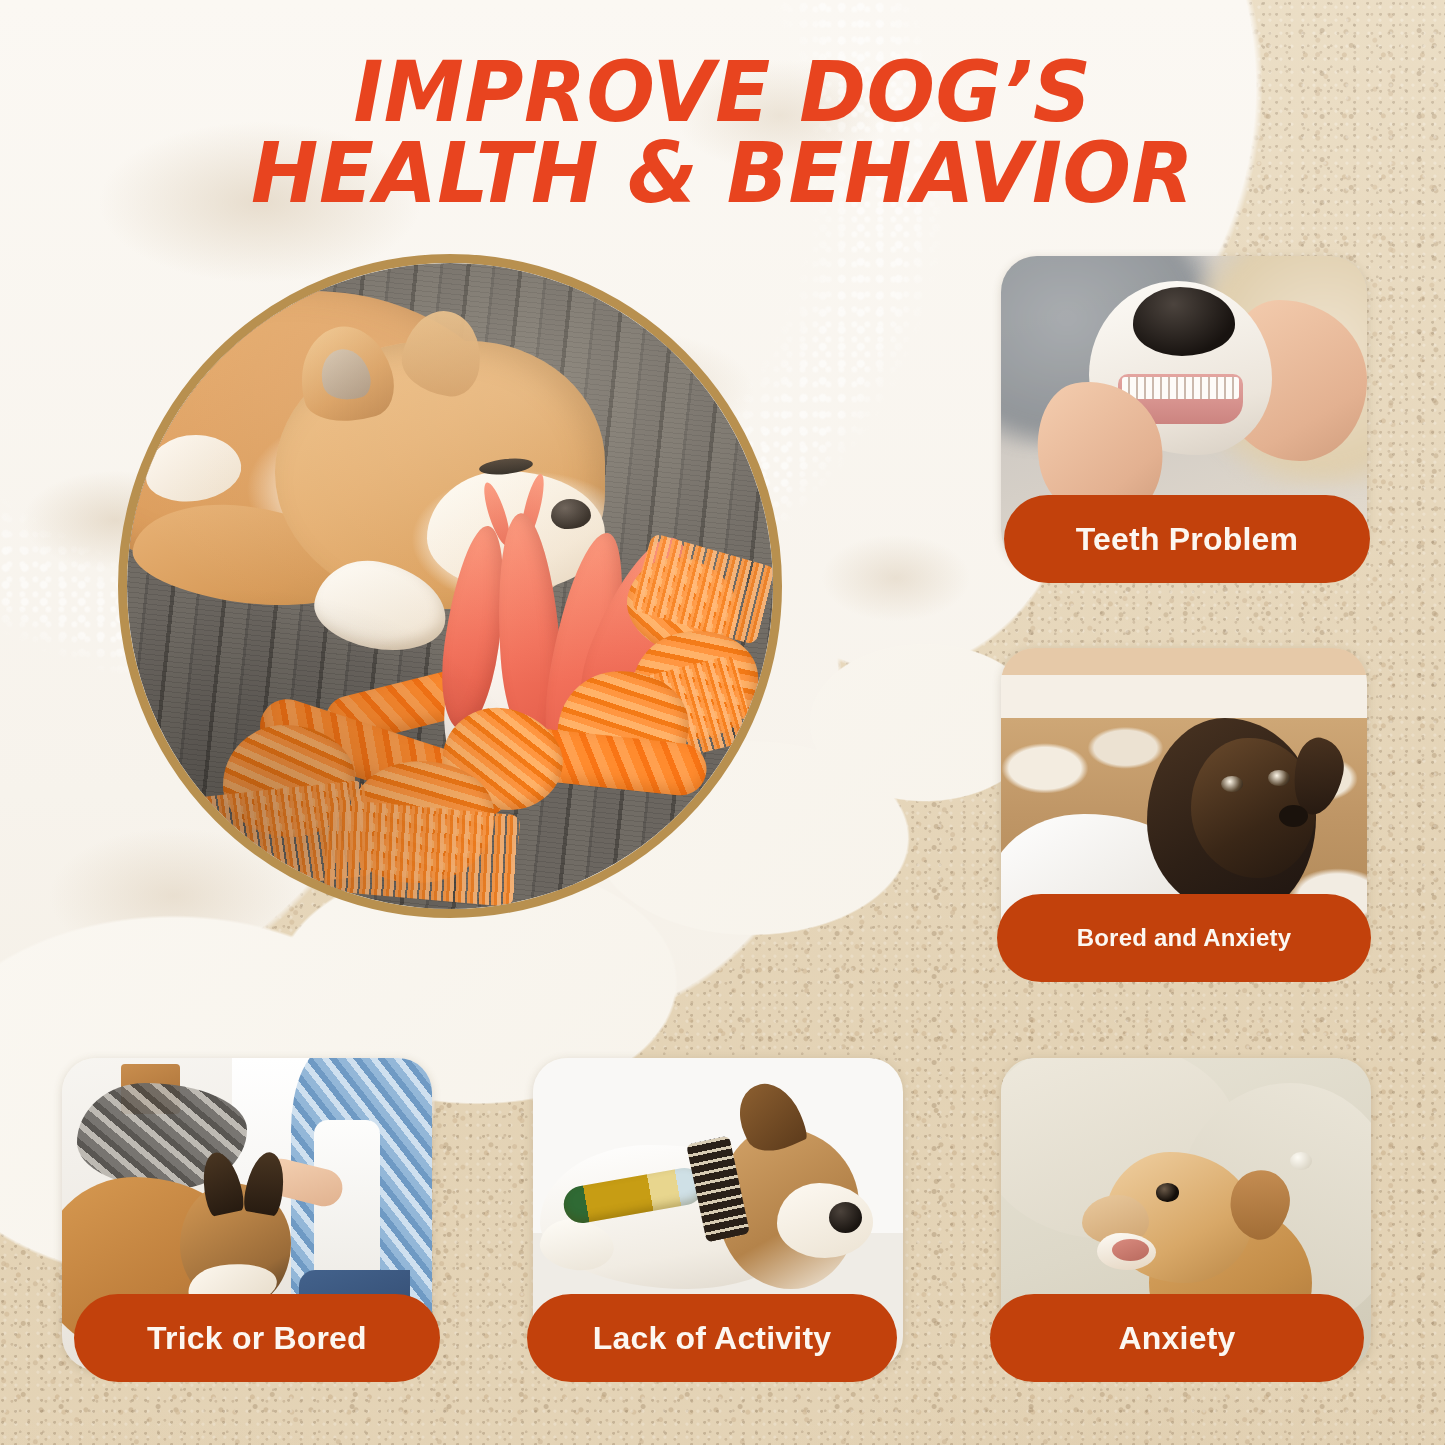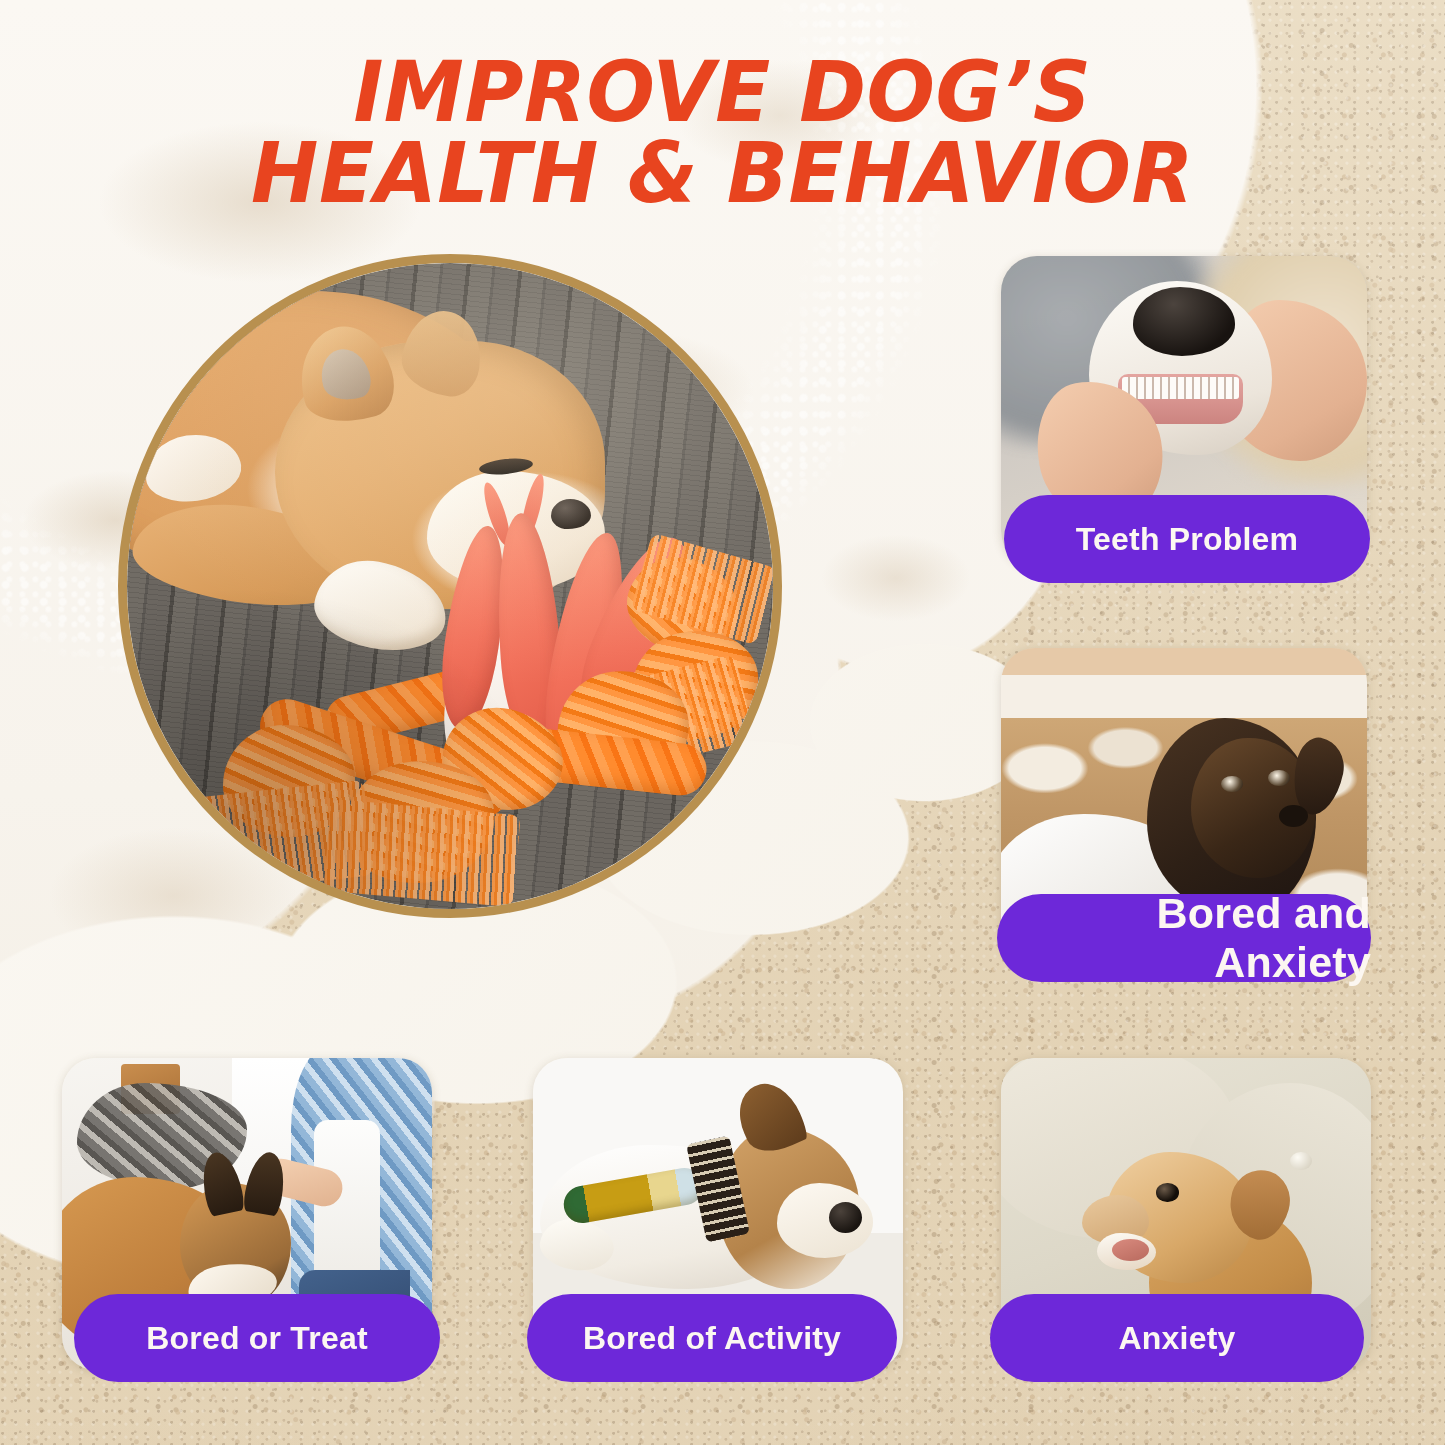--- a/index.html
+++ b/index.html
@@ -278,35 +278,35 @@
 
   
   .card{position:absolute;z-index:12;}
   .photo{
     position:absolute;inset:0;border-radius:34px;overflow:hidden;
     box-shadow:0 2px 10px rgba(90,70,40,.18);
   }
   .pill{
     position:absolute;display:flex;align-items:center;justify-content:center;
     border-radius:999px;
-    background:#6d28d9;
+    background:#c2410c;
     color:#fcf7f1;
     font-weight:700;
     letter-spacing:.2px;
     z-index:15;
-    text-align:right;
+    text-align:left;
   }
 
   
   #card-teeth{left:1001px;top:256px;width:366px;height:311px;}
   #card-teeth .photo{border-radius:36px;}
   #pill-teeth{left:1004px;top:495px;width:366px;height:88px;font-size:32px;}
 
   #card-bored{left:1001px;top:648px;width:366px;height:320px;}
-  #pill-bored{left:997px;top:894px;width:374px;height:88px;font-size:43px;}
+  #pill-bored{left:997px;top:894px;width:374px;height:88px;font-size:24px;}
 
   #card-trick{left:62px;top:1058px;width:370px;height:312px;}
   #pill-trick{left:74px;top:1294px;width:366px;height:88px;font-size:32px;}
 
   #card-lack{left:533px;top:1058px;width:370px;height:312px;}
   #pill-lack{left:527px;top:1294px;width:370px;height:88px;font-size:32px;}
 
   #card-bark{left:1001px;top:1058px;width:370px;height:312px;}
   #pill-bark{left:990px;top:1294px;width:374px;height:88px;font-size:32px;}
 
@@ -565,38 +565,38 @@
       <div class="tr-jeans"></div>
       <div class="tr-arm"></div>
       <div class="tr-dog"></div>
       <div class="tr-dog-head"></div>
       <div class="tr-ear tr-ear1"></div>
       <div class="tr-ear tr-ear2"></div>
       <div class="tr-paw"></div>
     </div>
   </div>
   <div class="pill" id="pill-trick">
-    <span>Bored or Treat</span>
+    <span>Trick or Bored</span>
   </div>
 
   <div class="card" id="card-lack">
     <div class="photo">
       <div class="la-bg"></div>
       <div class="la-dog"></div>
       <div class="la-paw"></div>
       <div class="la-bottle"></div>
       <div class="la-head"></div>
       <div class="la-ear"></div>
       <div class="la-collar"></div>
       <div class="la-snout"></div>
       <div class="la-nose"></div>
     </div>
   </div>
   <div class="pill" id="pill-lack">
-    <span>Bored of Activity</span>
+    <span>Lack of Activity</span>
   </div>
 
   <div class="card" id="card-bark">
     <div class="photo">
       <div class="bk-bg"></div>
       <div class="bk-cushion"></div>
       <div class="bk-cushion2"></div>
       <div class="bk-button"></div>
       <div class="bk-dog"></div>
       <div class="bk-head"></div>

